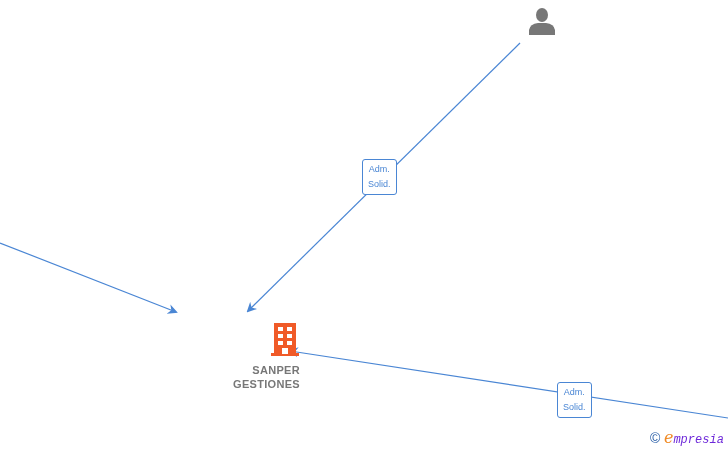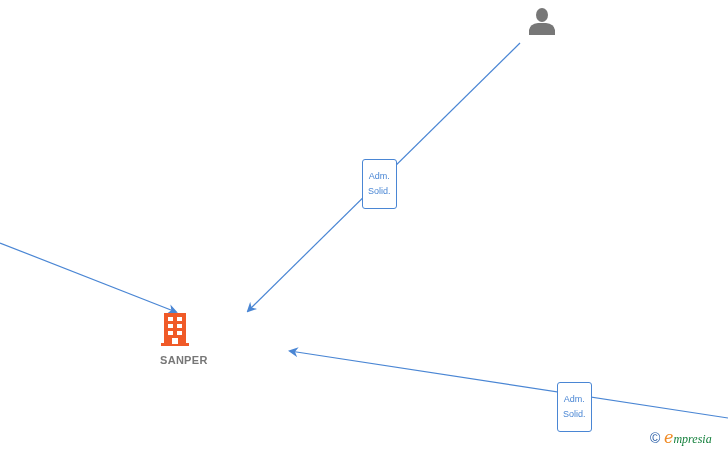--- a/index.html
+++ b/index.html
@@ -1,32 +1,32 @@
 <!DOCTYPE html>
 <html><head>
   <meta charset="utf-8">
   <style>
     html, body { margin: 0; padding: 0; }
     body { width: 728px; height: 450px; background: #ffffff; position: relative; overflow: hidden; font-family: "Liberation Sans", sans-serif; }
     svg.edges { position: absolute; left: 0; top: 0; }
     .edge-label {
       position: absolute; background: #ffffff; border: 1px solid #4a86d4; border-radius: 3px;
-      color: #4a86d4; font-size: 9px; line-height: 15px; text-align: center; padding: 9px 5px;
+      color: #4a86d4; font-size: 9px; line-height: 15px; text-align: center; padding: 2px 5px;
       font-family: "Liberation Sans", sans-serif;
     }
-    .node-company { position: absolute; left: 160px; top: 311px; width: 140px; text-align: left; }
+    .node-company { position: absolute; left: 160px; top: 321px; width: 140px; text-align: right; }
     .company-name {
       color: #777777; font-weight: bold; font-size: 11px; line-height: 14px; letter-spacing: 0.3px;
       font-family: "Liberation Sans", sans-serif; margin-top: 2px;
     }
     .node-person { position: absolute; left: 527px; top: 6px; width: 30px; height: 30px; }
     .credit { position: absolute; left: 650px; top: 428px; font-size: 13px; color: #2a5fa8; }
     .credit .c { font-size: 14px; color: #2a5fa8; }
     .credit .e { color: #f08a24; font-style: italic; font-family: "DejaVu Serif", serif; font-size: 16px; }
-    .credit .rest { font-style: italic; color: #15803d; font-family: Liberation Serif, serif; font-size: 12px; }
+    .credit .rest { font-style: italic; color: #6d28d9; font-family: Liberation Mono, monospace; font-size: 12px; }
   </style>
 </head>
 <body>
 
 <svg class="edges" width="728" height="450">
   <defs>
     <marker id="arrow" markerWidth="10" markerHeight="10" refX="8" refY="5" orient="auto" markerUnits="userSpaceOnUse">
       <path d="M0,0 L10,5 L0,10 L3,5 Z" fill="#4a86d4"></path>
     </marker>
   </defs>
@@ -61,19 +61,20 @@
         <rect x="17" y="6" width="5" height="4"></rect>
       <rect x="8" y="13" width="5" height="4"></rect>
         <rect x="17" y="13" width="5" height="4"></rect>
       <rect x="8" y="20" width="5" height="4"></rect>
         <rect x="17" y="20" width="5" height="4"></rect>
       <rect x="12" y="27" width="6" height="6"></rect>
     </g>
   </svg>
   <div class="company-name">
     <div>SANPER</div>
+    <div>GESTIONES</div>
   </div>
 </div>
 
 <div class="credit">
   <span class="c">©</span>
   <span class="e">e</span><span class="rest">mpresia</span>
 </div>
 
 </body></html>

